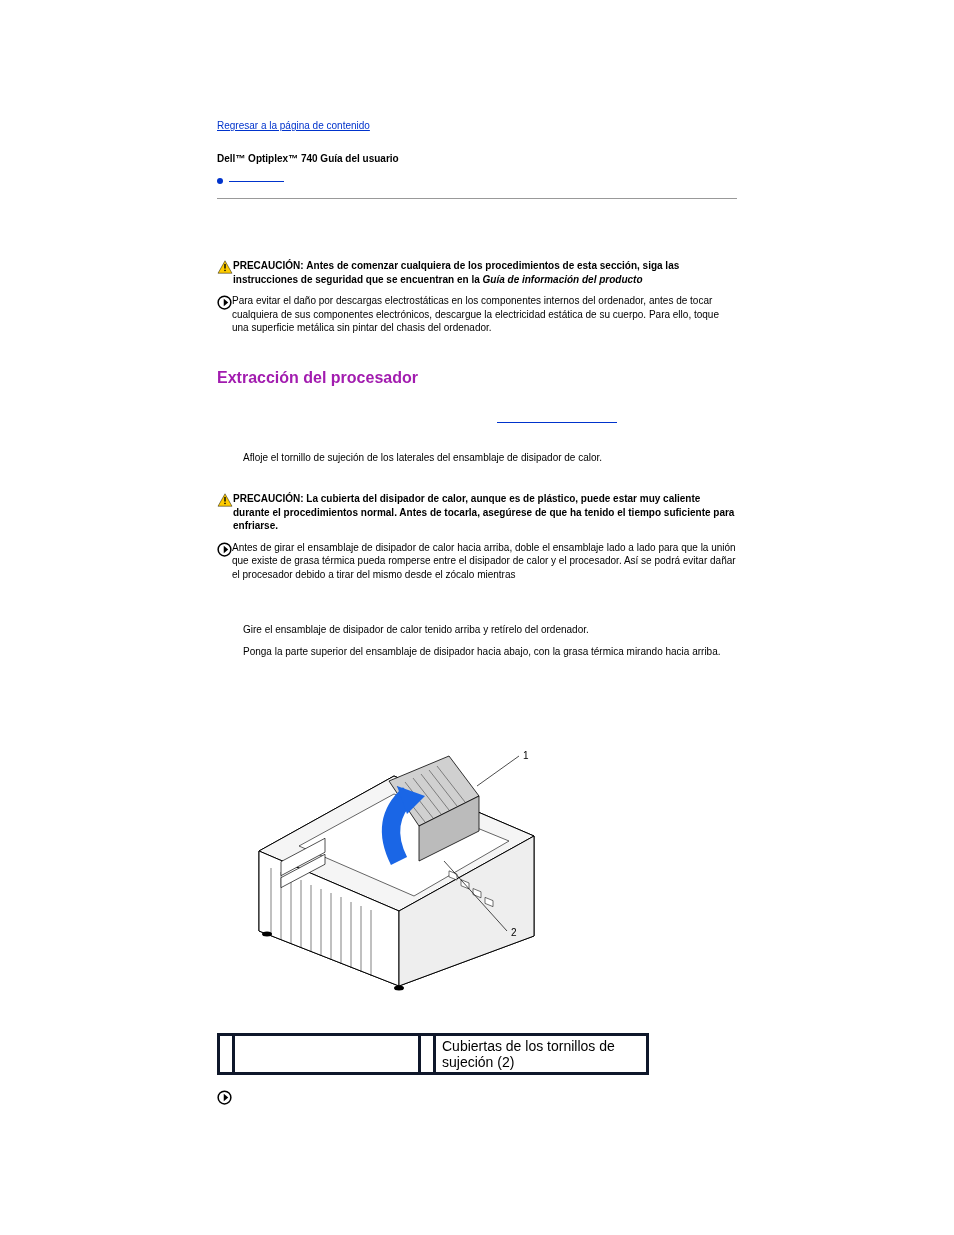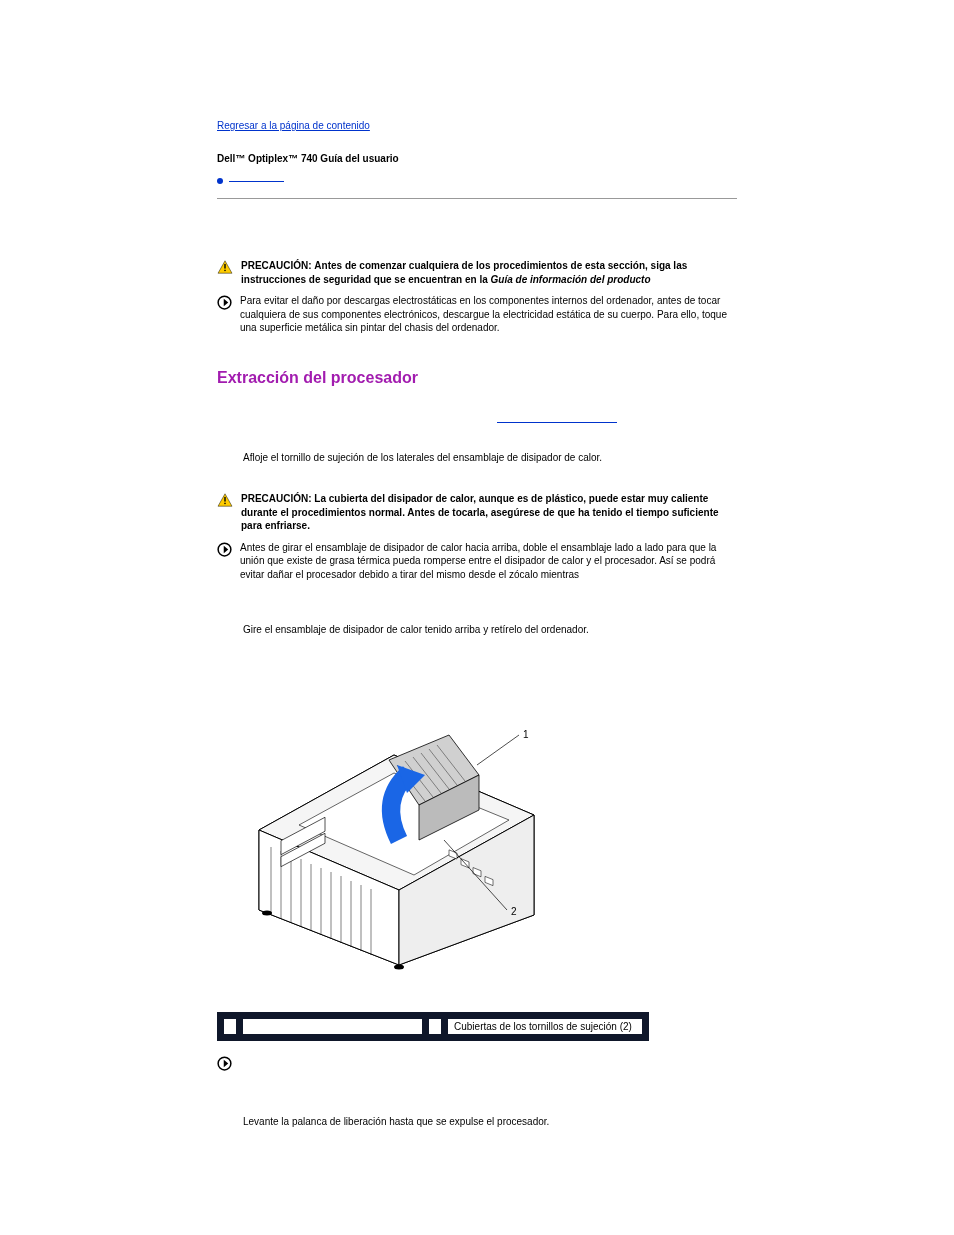--- a/index.html
+++ b/index.html
@@ -48,21 +48,20 @@
     height: 10px;
   }
   hr.sep {
     border: none;
     border-top: 1px solid #999;
     margin: 14px 0 60px 0;
   }
   .callout {
     display: flex;
     align-items: flex-start;
-    gap: 8px;
     margin: 6px 0 8px 0;
   }
   .callout .icon {
     flex: 0 0 auto;
     margin-top: 1px;
   }
   .callout .text {
     flex: 1 1 auto;
     line-height: 1.35;
   }
@@ -87,23 +86,23 @@
   }
   .diagram-wrap {
     margin: 28px 0 40px 22px;
   }
   .parts-table {
     border-collapse: collapse;
     margin: 0 0 14px 0;
     width: 432px;
   }
   .parts-table td {
-    border: 7px solid #0f172a;
+    border: 3px solid #0f172a;
     padding: 2px 6px;
-    font-size: 10px;
+    font-size: 14px;
     height: 16px;
   }
   .parts-table td.num { width: 14px; text-align: center; }
   .parts-table td.lbl1 { width: 186px; }
   .parts-table td.num2 { width: 14px; text-align: center; }
   .parts-table td.lbl2 { }
   svg.caution-icon { width: 16px; height: 14px; }
   svg.avoid-icon { width: 15px; height: 15px; }
 </style>
 </head>
@@ -180,20 +179,21 @@
         <circle cx="10" cy="10" r="8.5" fill="none" stroke="#000" stroke-width="2"></circle>
         <polygon points="9,5 15,10 9,15" fill="#000"></polygon>
       </svg>
     </span>
     <div class="text">Antes de girar el ensamblaje de disipador de calor hacia arriba, doble el ensamblaje lado a lado para que la unión que existe de grasa térmica pueda romperse entre el disipador de calor y el procesador. Así se podrá evitar dañar el procesador debido a tirar del mismo desde el zócalo mientras</div>
   </div>
 
   <div style="height:26px"></div>
 
   <div class="step">Gire el ensamblaje de disipador de calor tenido arriba y retírelo del ordenador.</div>
+  <div class="step">Ponga la parte superior del ensamblaje de disipador hacia abajo, con la grasa térmica mirando hacia arriba.</div>
 
   
   <div class="diagram-wrap">
     <svg width="320" height="305" viewBox="0 0 320 305">
 
       <polygon points="20,165 155,90 295,150 295,250 160,300 20,245" fill="#fff" stroke="#000" stroke-width="1"></polygon>
 
       <polygon points="20,165 155,90 295,150 160,225" fill="#f5f5f5" stroke="#000" stroke-width="1"></polygon>
 
       <polygon points="20,165 160,225 160,300 20,245" fill="#fff" stroke="#000" stroke-width="1"></polygon>
@@ -272,15 +272,14 @@
       <svg class="avoid-icon" viewBox="0 0 20 20">
         <circle cx="10" cy="10" r="8.5" fill="none" stroke="#000" stroke-width="2"></circle>
         <polygon points="9,5 15,10 9,15" fill="#000"></polygon>
       </svg>
     </span>
     <div class="text"></div>
   </div>
 
   <div style="height:26px"></div>
 
-  <div class="step">Levante la palanca de liberación hasta que se expulse el procesador.</div>
 
 </div>
 
 </body></html>

